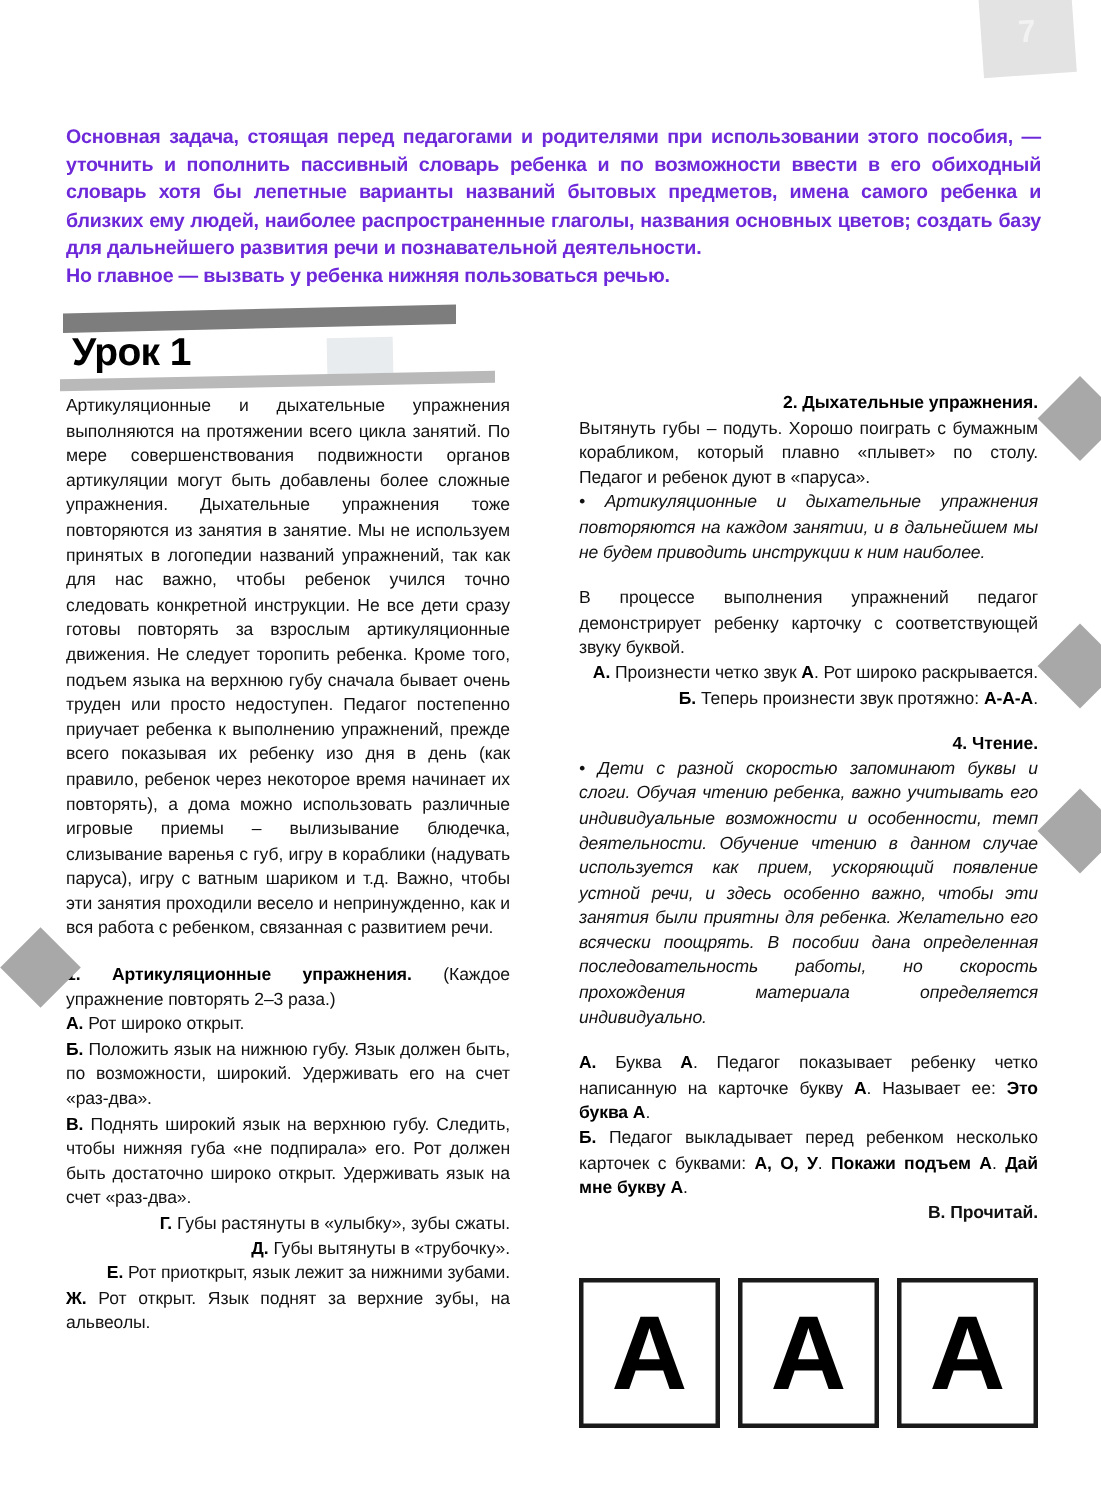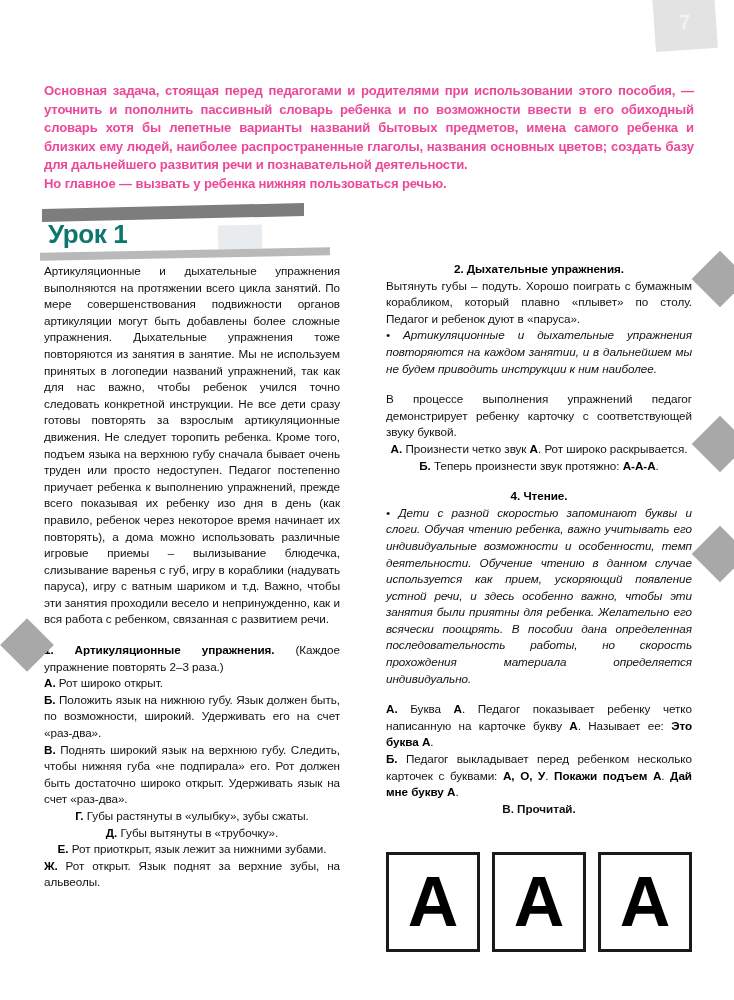--- a/index.html
+++ b/index.html
@@ -37,21 +37,21 @@
 
   
   .intro {
     position: absolute;
     left: 44px; top: 82px;
     width: 650px;
     font-size: 13.1px;
     line-height: 18.6px;
     text-align: justify;
     font-weight: 600;
-    color: #ec4899;
+    color: #6d28d9;
     letter-spacing: -0.15px;
   }
   .intro p { margin: 0; }
   .intro p.last { text-align: left; }
 
   
   .lesson-head {
     position: absolute;
     left: 40px; top: 206px;
     width: 264px; height: 52px;
@@ -68,21 +68,21 @@
     left: 0; top: 44px;
     width: 290px; height: 8px;
     background: #b9b9b9;
     transform: skewY(-1.1deg);
   }
   .lesson-title {
     position: absolute;
     left: 8px; top: 13px;
     font-size: 26px;
     font-weight: bold;
-    color: #0f766e;
+    color: #000000;
     letter-spacing: -0.4px;
   }
   .title-swatch {
     position: absolute;
     left: 178px; top: 19px;
     width: 44px; height: 24px;
     background: #e8ecee;
     transform: rotate(-1.2deg);
   }
 
@@ -90,21 +90,21 @@
   .col {
     position: absolute;
     font-size: 11.7px;
     line-height: 16.6px;
     letter-spacing: -0.05px;
   }
   .col-left  { left: 44px;  top: 263px; width: 296px; }
   .col-right { left: 386px; top: 261px; width: 306px; }
 
   .col p { margin: 0; text-align: justify; }
-  .col p.flush { text-align: center; }
+  .col p.flush { text-align: right; }
   .col .gap { height: 14px; }
 
   b, .b { font-weight: bold; color: #000; }
   .note {
     font-style: italic;
     text-align: justify;
   }
   .hdr { font-weight: bold; }
 
   

